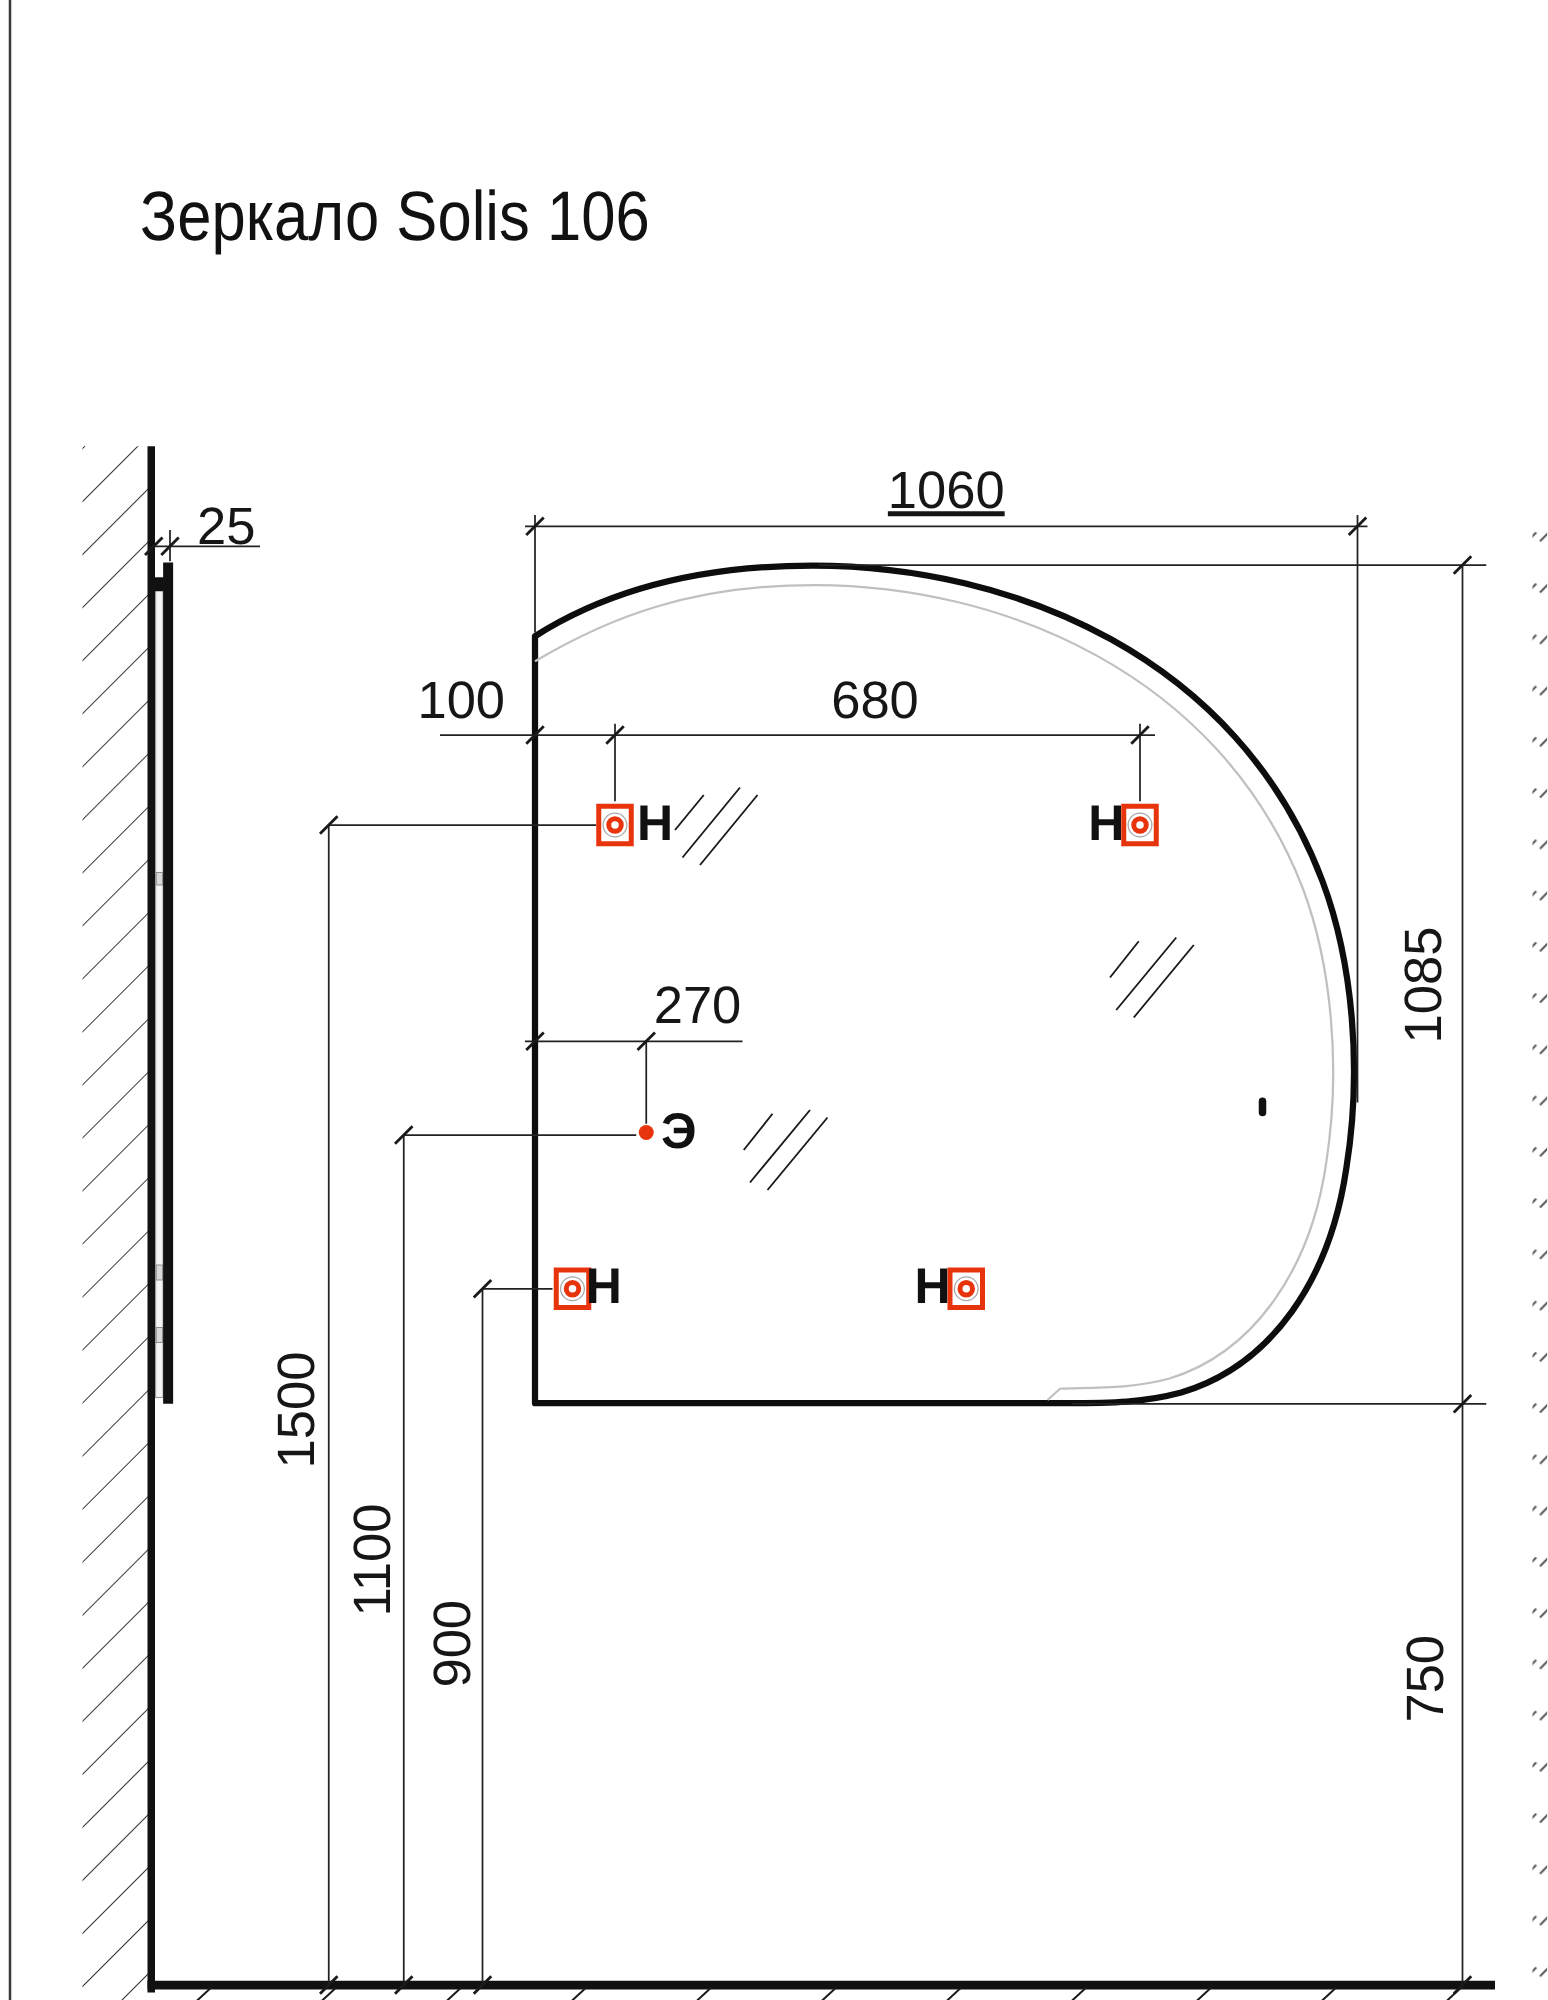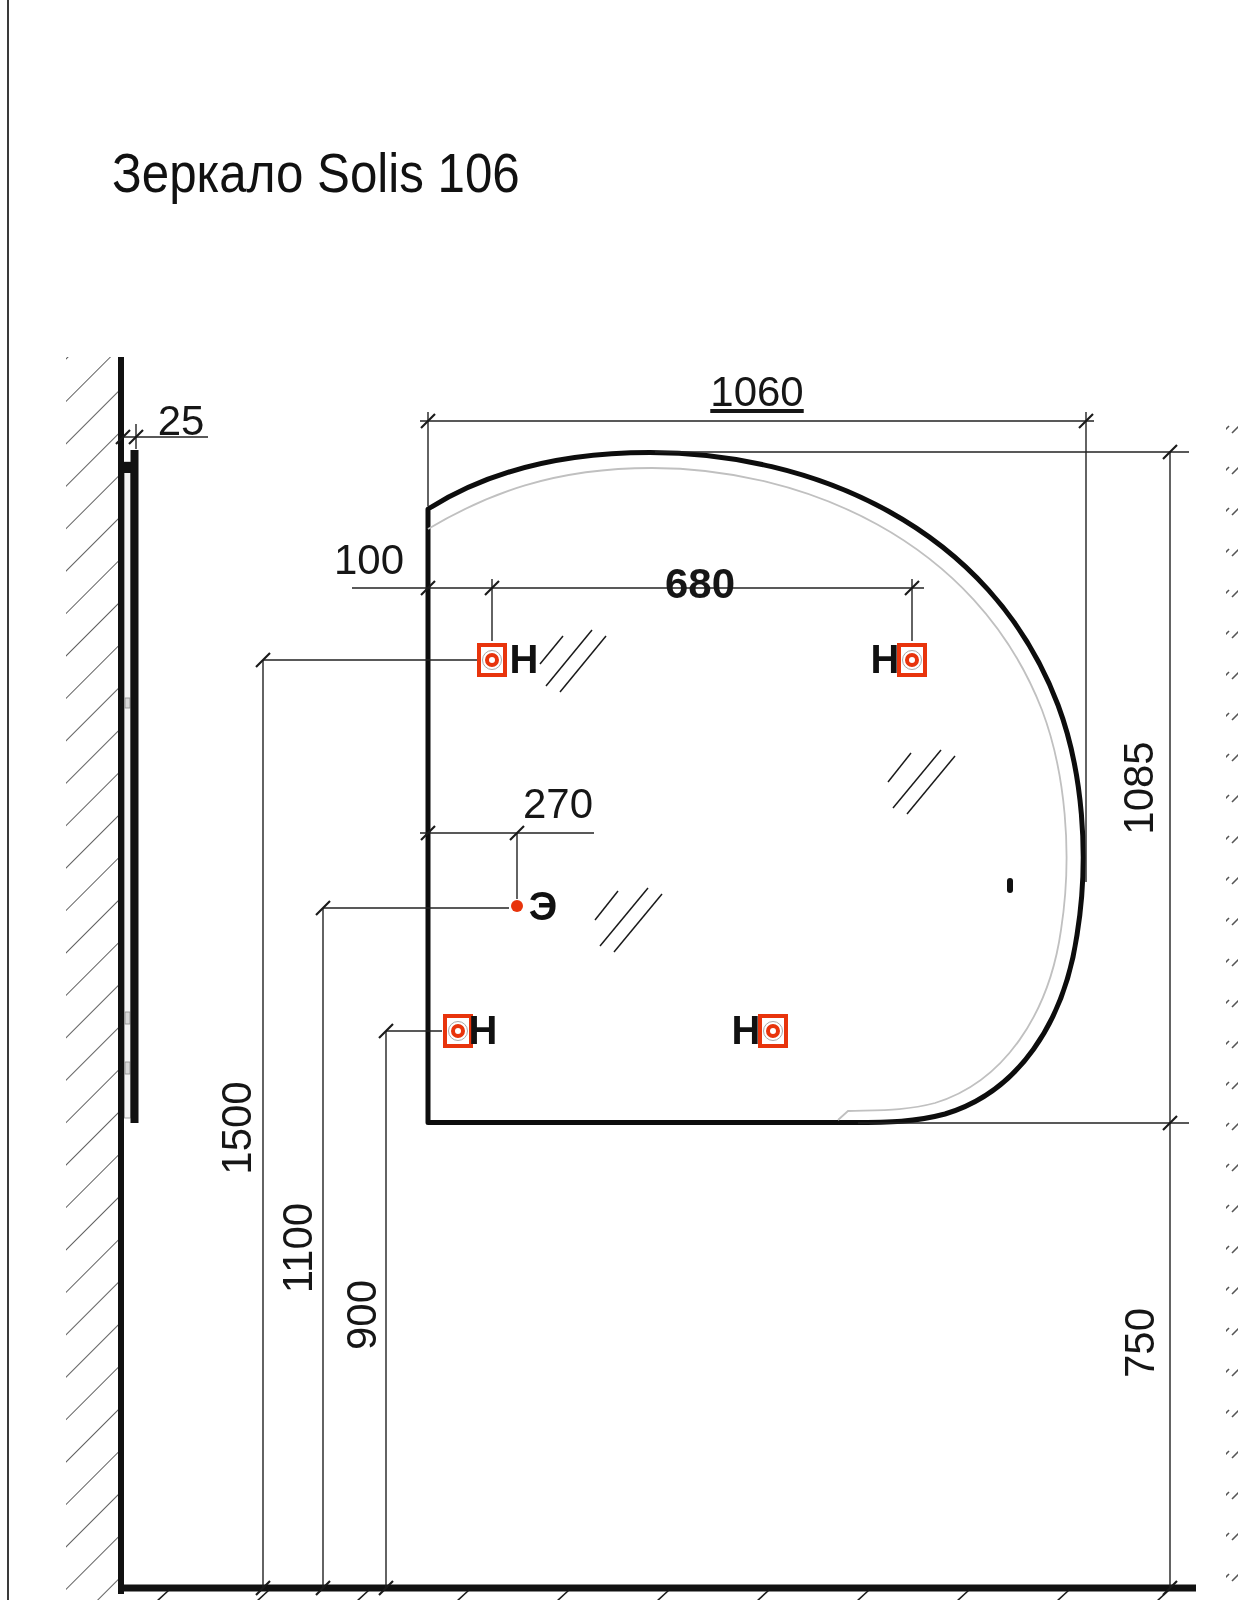--- a/index.html
+++ b/index.html
@@ -182,21 +182,21 @@
       <line x1="1163" y1="1130" x2="1177" y2="1116"></line>
       <line x1="1163" y1="1595" x2="1177" y2="1581"></line>
     </g>
   </svg>
 
   <div class="txt title">Зеркало Solis 106</div>
 
   <div class="txt dim" style="left:181px;top:421px;">25</div>
   <div class="txt dim" style="left:757px;top:392px;text-decoration:underline;">1060</div>
   <div class="txt dim" style="left:369px;top:560px;">100</div>
-  <div class="txt dim" style="left:700px;top:584px;font-weight:bold;">680</div>
+  <div class="txt dim" style="left:700px;top:560px;">680</div>
   <div class="txt dim" style="left:558px;top:804px;">270</div>
   <div class="txt dim vert" style="left:1139px;top:788px;">1085</div>
   <div class="txt dim vert" style="left:1140px;top:1343px;">750</div>
   <div class="txt dim vert" style="left:237px;top:1128px;">1500</div>
   <div class="txt dim vert" style="left:298px;top:1248px;">1100</div>
   <div class="txt dim vert" style="left:362px;top:1315px;">900</div>
 
   <div class="fastener" style="left:477px;top:643px;">
     <div class="f-circle">
         <div class="f-ring"></div>

